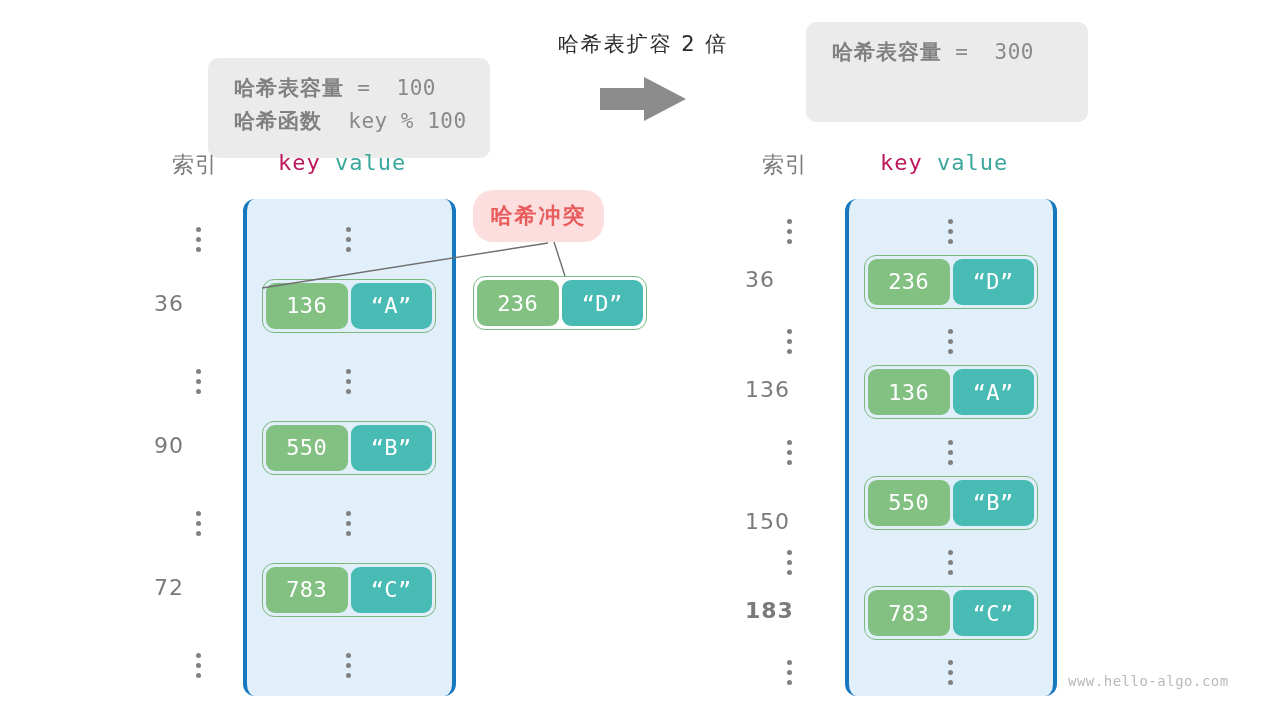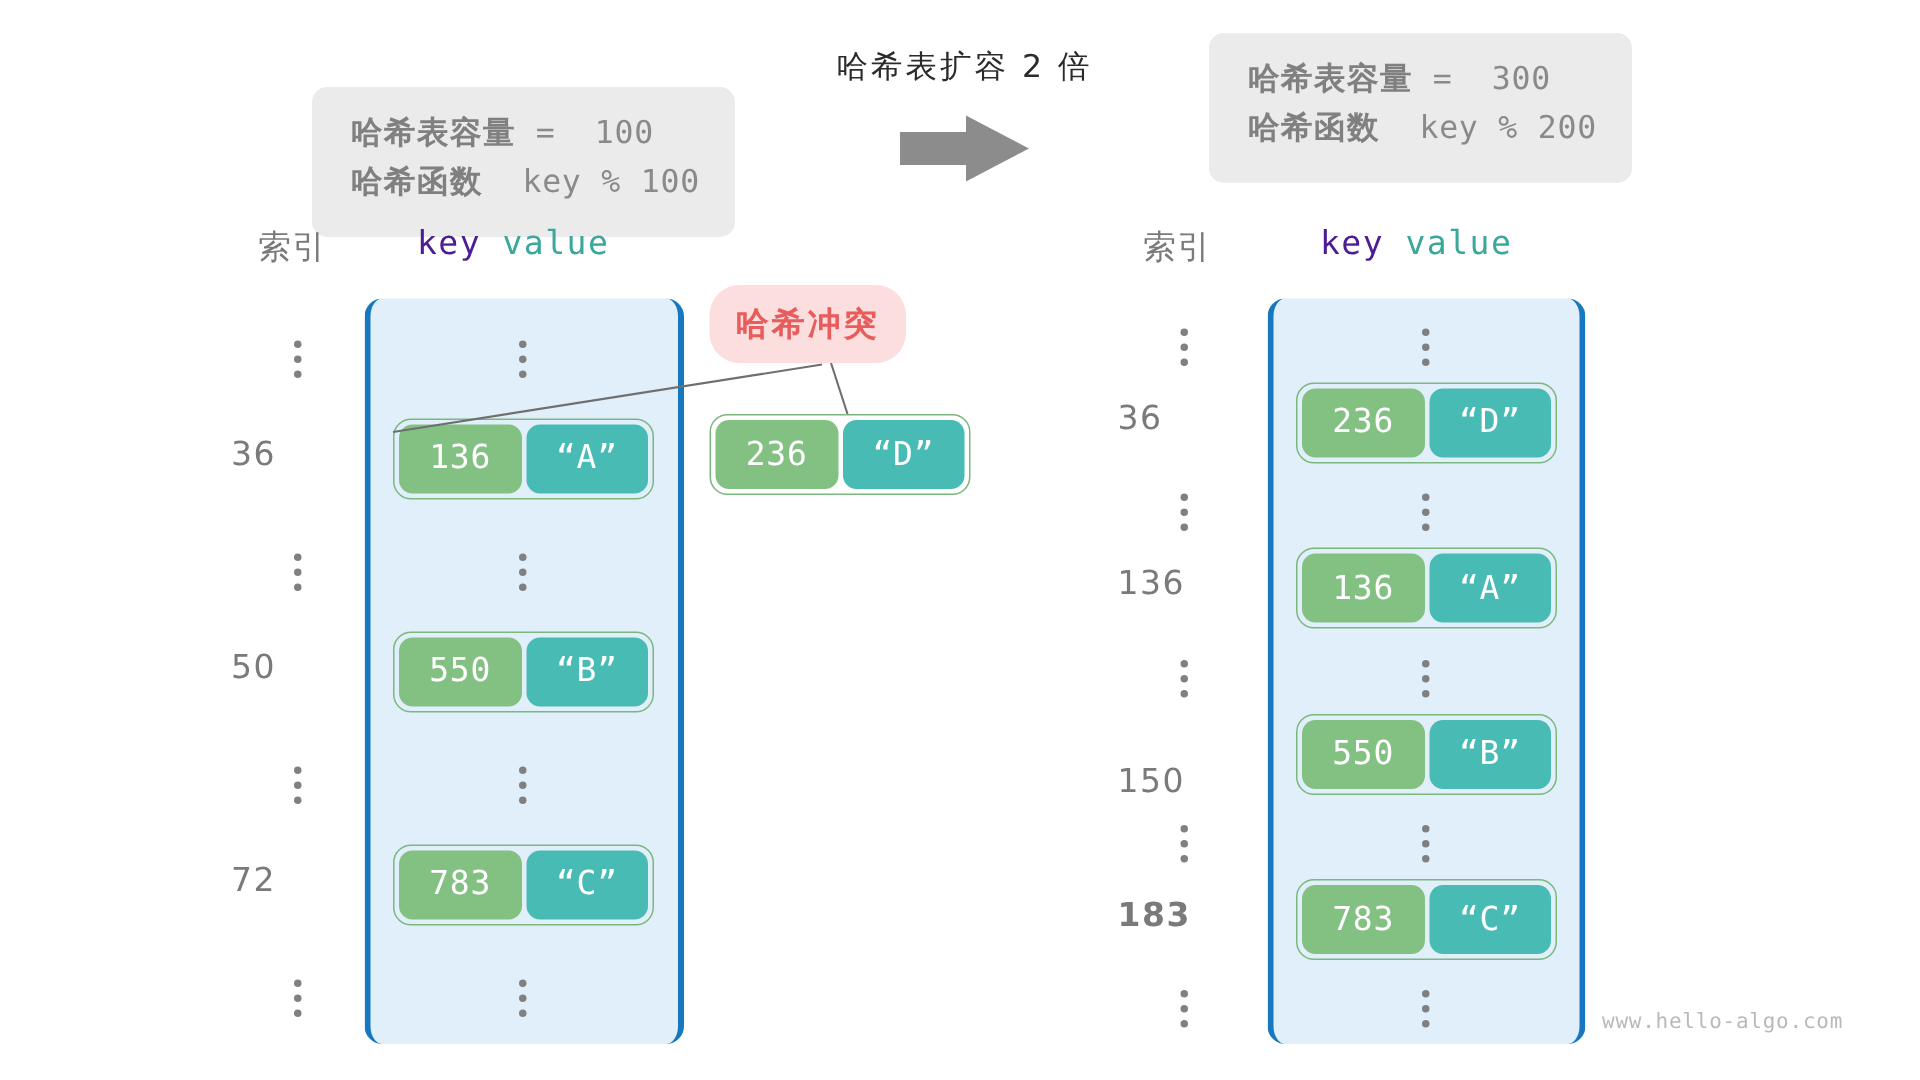--- a/index.html
+++ b/index.html
@@ -72,21 +72,21 @@
     letter-spacing: 1px;
     white-space: pre;
   }
   .head-kv {
     position: absolute;
     font-size: 22px;
     font-family: "DejaVu Sans Mono", "Liberation Mono", monospace;
     letter-spacing: 1px;
     white-space: pre;
   }
-  .kv-key   { color: #4c1d95; }
+  .kv-key   { color: #be185d; }
   .kv-value { color: #3aa79b; }
 
   
   .bucket {
     position: absolute;
     background: #e1effa;
     border-left: 4px solid #1878bf;
     border-right: 4px solid #1878bf;
     border-radius: 12px;
     box-sizing: border-box;
@@ -184,21 +184,20 @@
 
 <div class="stage">
 
   <div class="info-box" id="info-left">
     <div class="info-line"><span class="info-label">哈希表容量</span><span> =  100</span></div>
     <div class="info-line"><span class="info-label">哈希函数</span><span>  key % 100</span></div>
   </div>
 
   <div class="info-box" id="info-right">
     <div class="info-line"><span class="info-label">哈希表容量</span><span> =  300</span></div>
-    <div class="info-line"><span class="info-label">哈希函数</span><span>  key % 200</span></div>
   </div>
 
   <div id="expand-title">哈希表扩容 2 倍</div>
   <svg id="expand-arrow" viewBox="0 0 86 46">
     <polygon points="0,12 44,12 44,1 86,23 44,45 44,34 0,34" fill="#8c8c8c"></polygon>
   </svg>
 
   <div class="head-index" style="left:172px; top:150px;">索引</div>
   <div class="head-kv" style="left:278px; top:150px;"><span class="kv-key">key</span><span> </span><span class="kv-value">value</span></div>
 
@@ -227,21 +226,21 @@
       <div class="dots" style="left: 196px; top: 368.5px;">
         <i></i>
         <i></i>
         <i></i>
       </div>
       <div class="dots" style="left: 346px; top: 368.5px;">
         <i></i>
         <i></i>
         <i></i>
       </div>
-      <div class="idx" style="left: 154px; top: 432.5px; width: 90px;">50</div>
+      <div class="idx" style="left: 154px; top: 432.5px; width: 90px;">90</div>
       <div class="pair" style="left: 262px; top: 420.5px; width: 174px; height: 54px;">
         <div class="cell-key">550</div>
         <div class="cell-val">“B”</div>
       </div>
       <div class="dots" style="left: 196px; top: 510.5px;">
         <i></i>
         <i></i>
         <i></i>
       </div>
       <div class="dots" style="left: 346px; top: 510.5px;">

